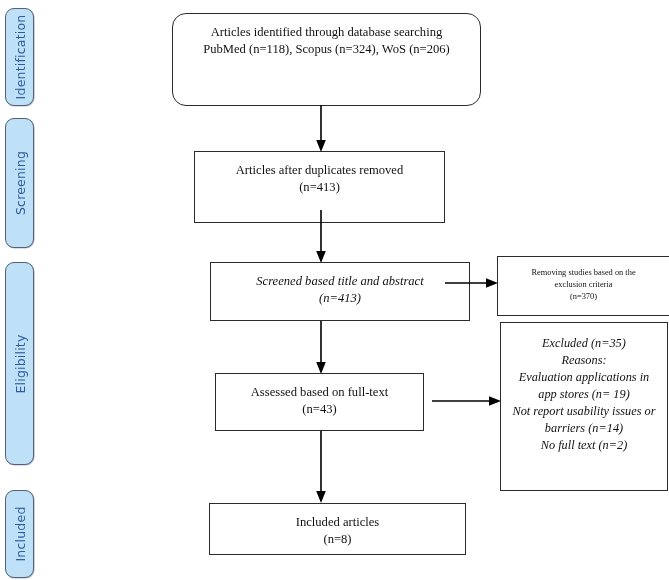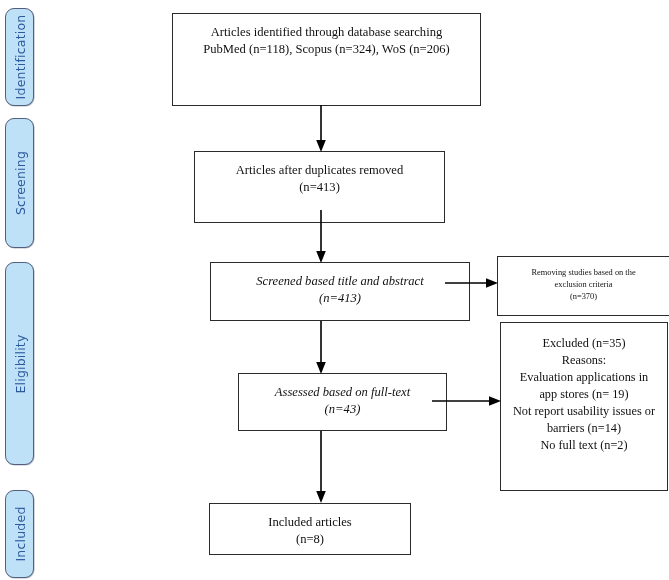--- a/index.html
+++ b/index.html
@@ -91,52 +91,52 @@
   </div>
 
   <div class="stage-tab" style="left:5px; top:262px; width:29px; height:203px;">
     <span class="stage-label">Eligibility</span>
   </div>
 
   <div class="stage-tab" style="left:5px; top:490px; width:29px; height:88px;">
     <span class="stage-label">Included</span>
   </div>
 
-  <div class="flow-box box-main" style="left:172px; top:13px; width:309px; height:93px;">
+  <div class="flow-box box-main" style="left:172px; top:13px; width:309px; height:93px;border-radius:14px;">
     <span class="box-text">Articles identified through database searching
 PubMed (n=118), Scopus (n=324), WoS (n=206)</span>
   </div>
 
   <div class="flow-box box-main" style="left:194px; top:151px; width:251px; height:72px;">
     <span class="box-text">Articles after duplicates removed
 (n=413)</span>
   </div>
 
   <div class="flow-box box-main" style="left:210px; top:262px; width:260px; height:59px;font-style:italic;">
     <span class="box-text">Screened based title and abstract
 (n=413)</span>
   </div>
 
-  <div class="flow-box box-main" style="left:238px; top:373px; width:209px; height:58px;font-style:italic;">
+  <div class="flow-box box-main" style="left:215px; top:373px; width:209px; height:58px;">
     <span class="box-text">Assessed based on full-text
 (n=43)</span>
   </div>
 
-  <div class="flow-box box-main" style="left:209px; top:503px; width:202px; height:52px;">
+  <div class="flow-box box-main" style="left:209px; top:503px; width:257px; height:52px;">
     <span class="box-text">Included articles
 (n=8)</span>
   </div>
 
   <div class="flow-box box-small" style="left:497px; top:256px; width:173px; height:60px;">
     <span class="box-text">Removing studies based on the
 exclusion criteria
 (n=370)</span>
   </div>
 
-  <div class="flow-box box-reasons" style="left:500px; top:322px; width:168px; height:169px;">
+  <div class="flow-box box-reasons" style="left:500px; top:322px; width:168px; height:169px;font-style:italic;">
     <span class="box-text">Excluded (n=35)
 Reasons:
 Evaluation applications in
 app stores (n= 19)
 Not report usability issues or
 barriers (n=14)
 No full text (n=2)</span>
   </div>
 
   <div class="arrow" style="left:313px; top:105px;">

